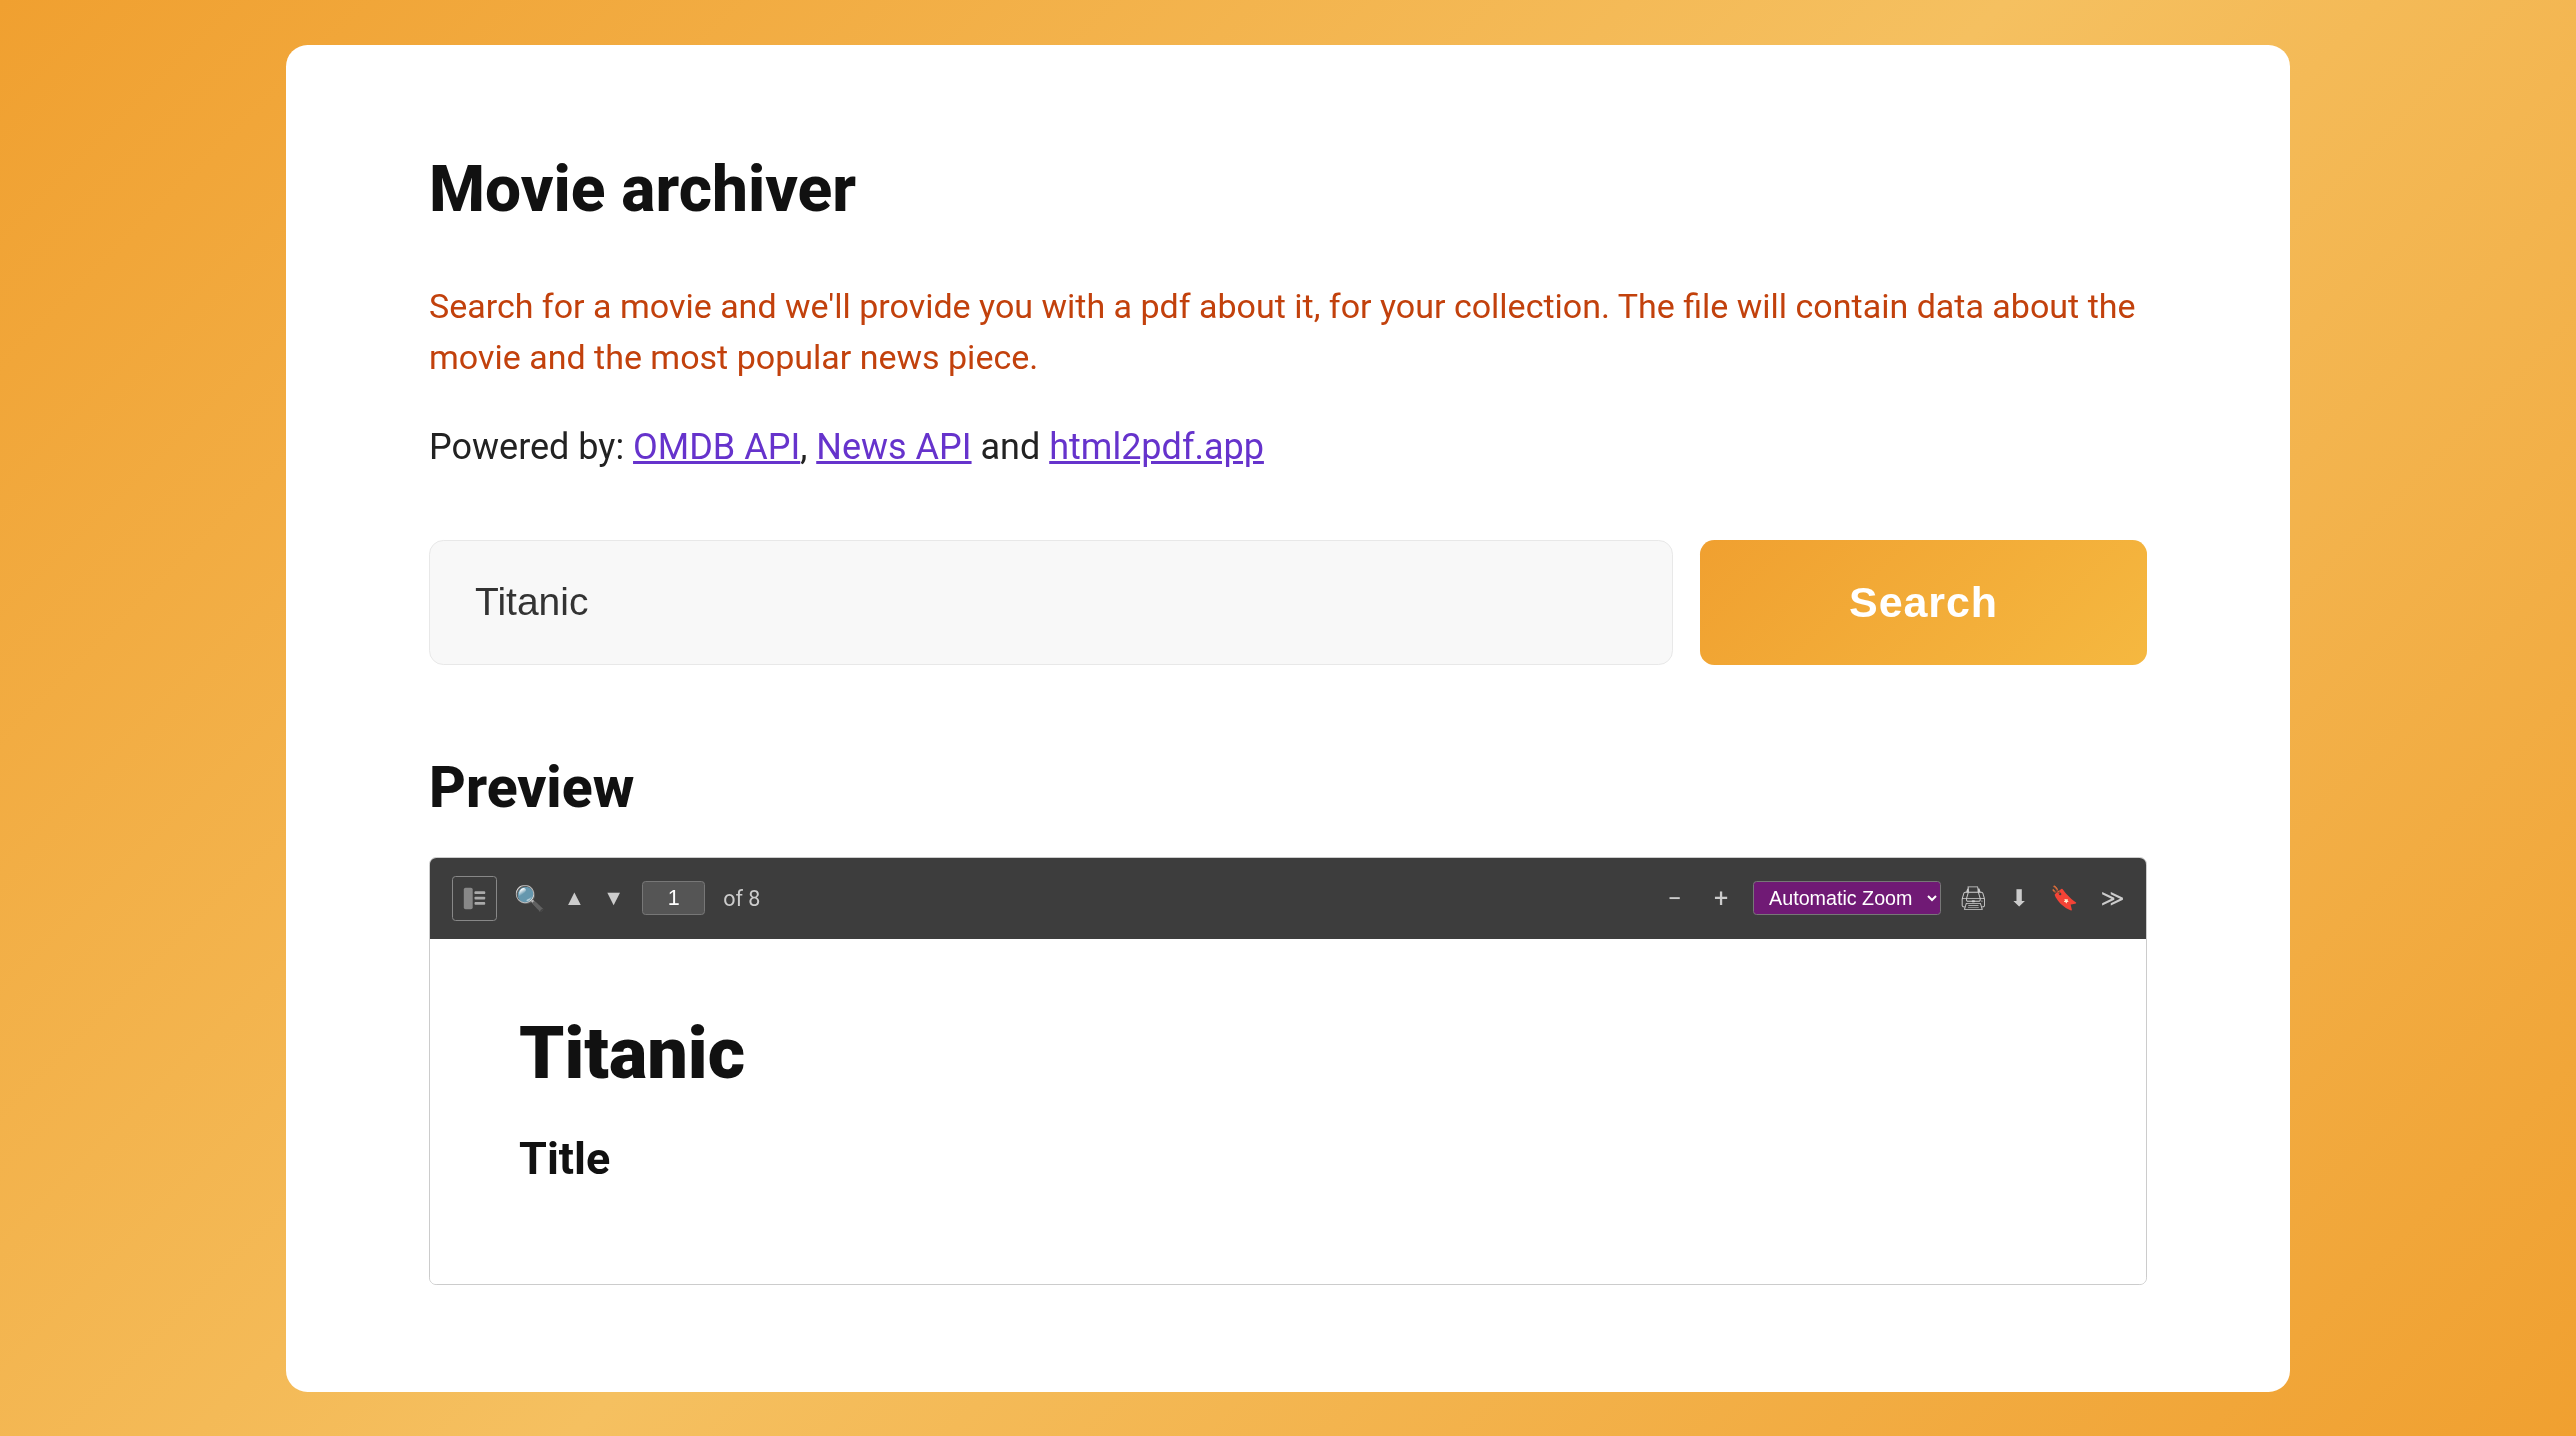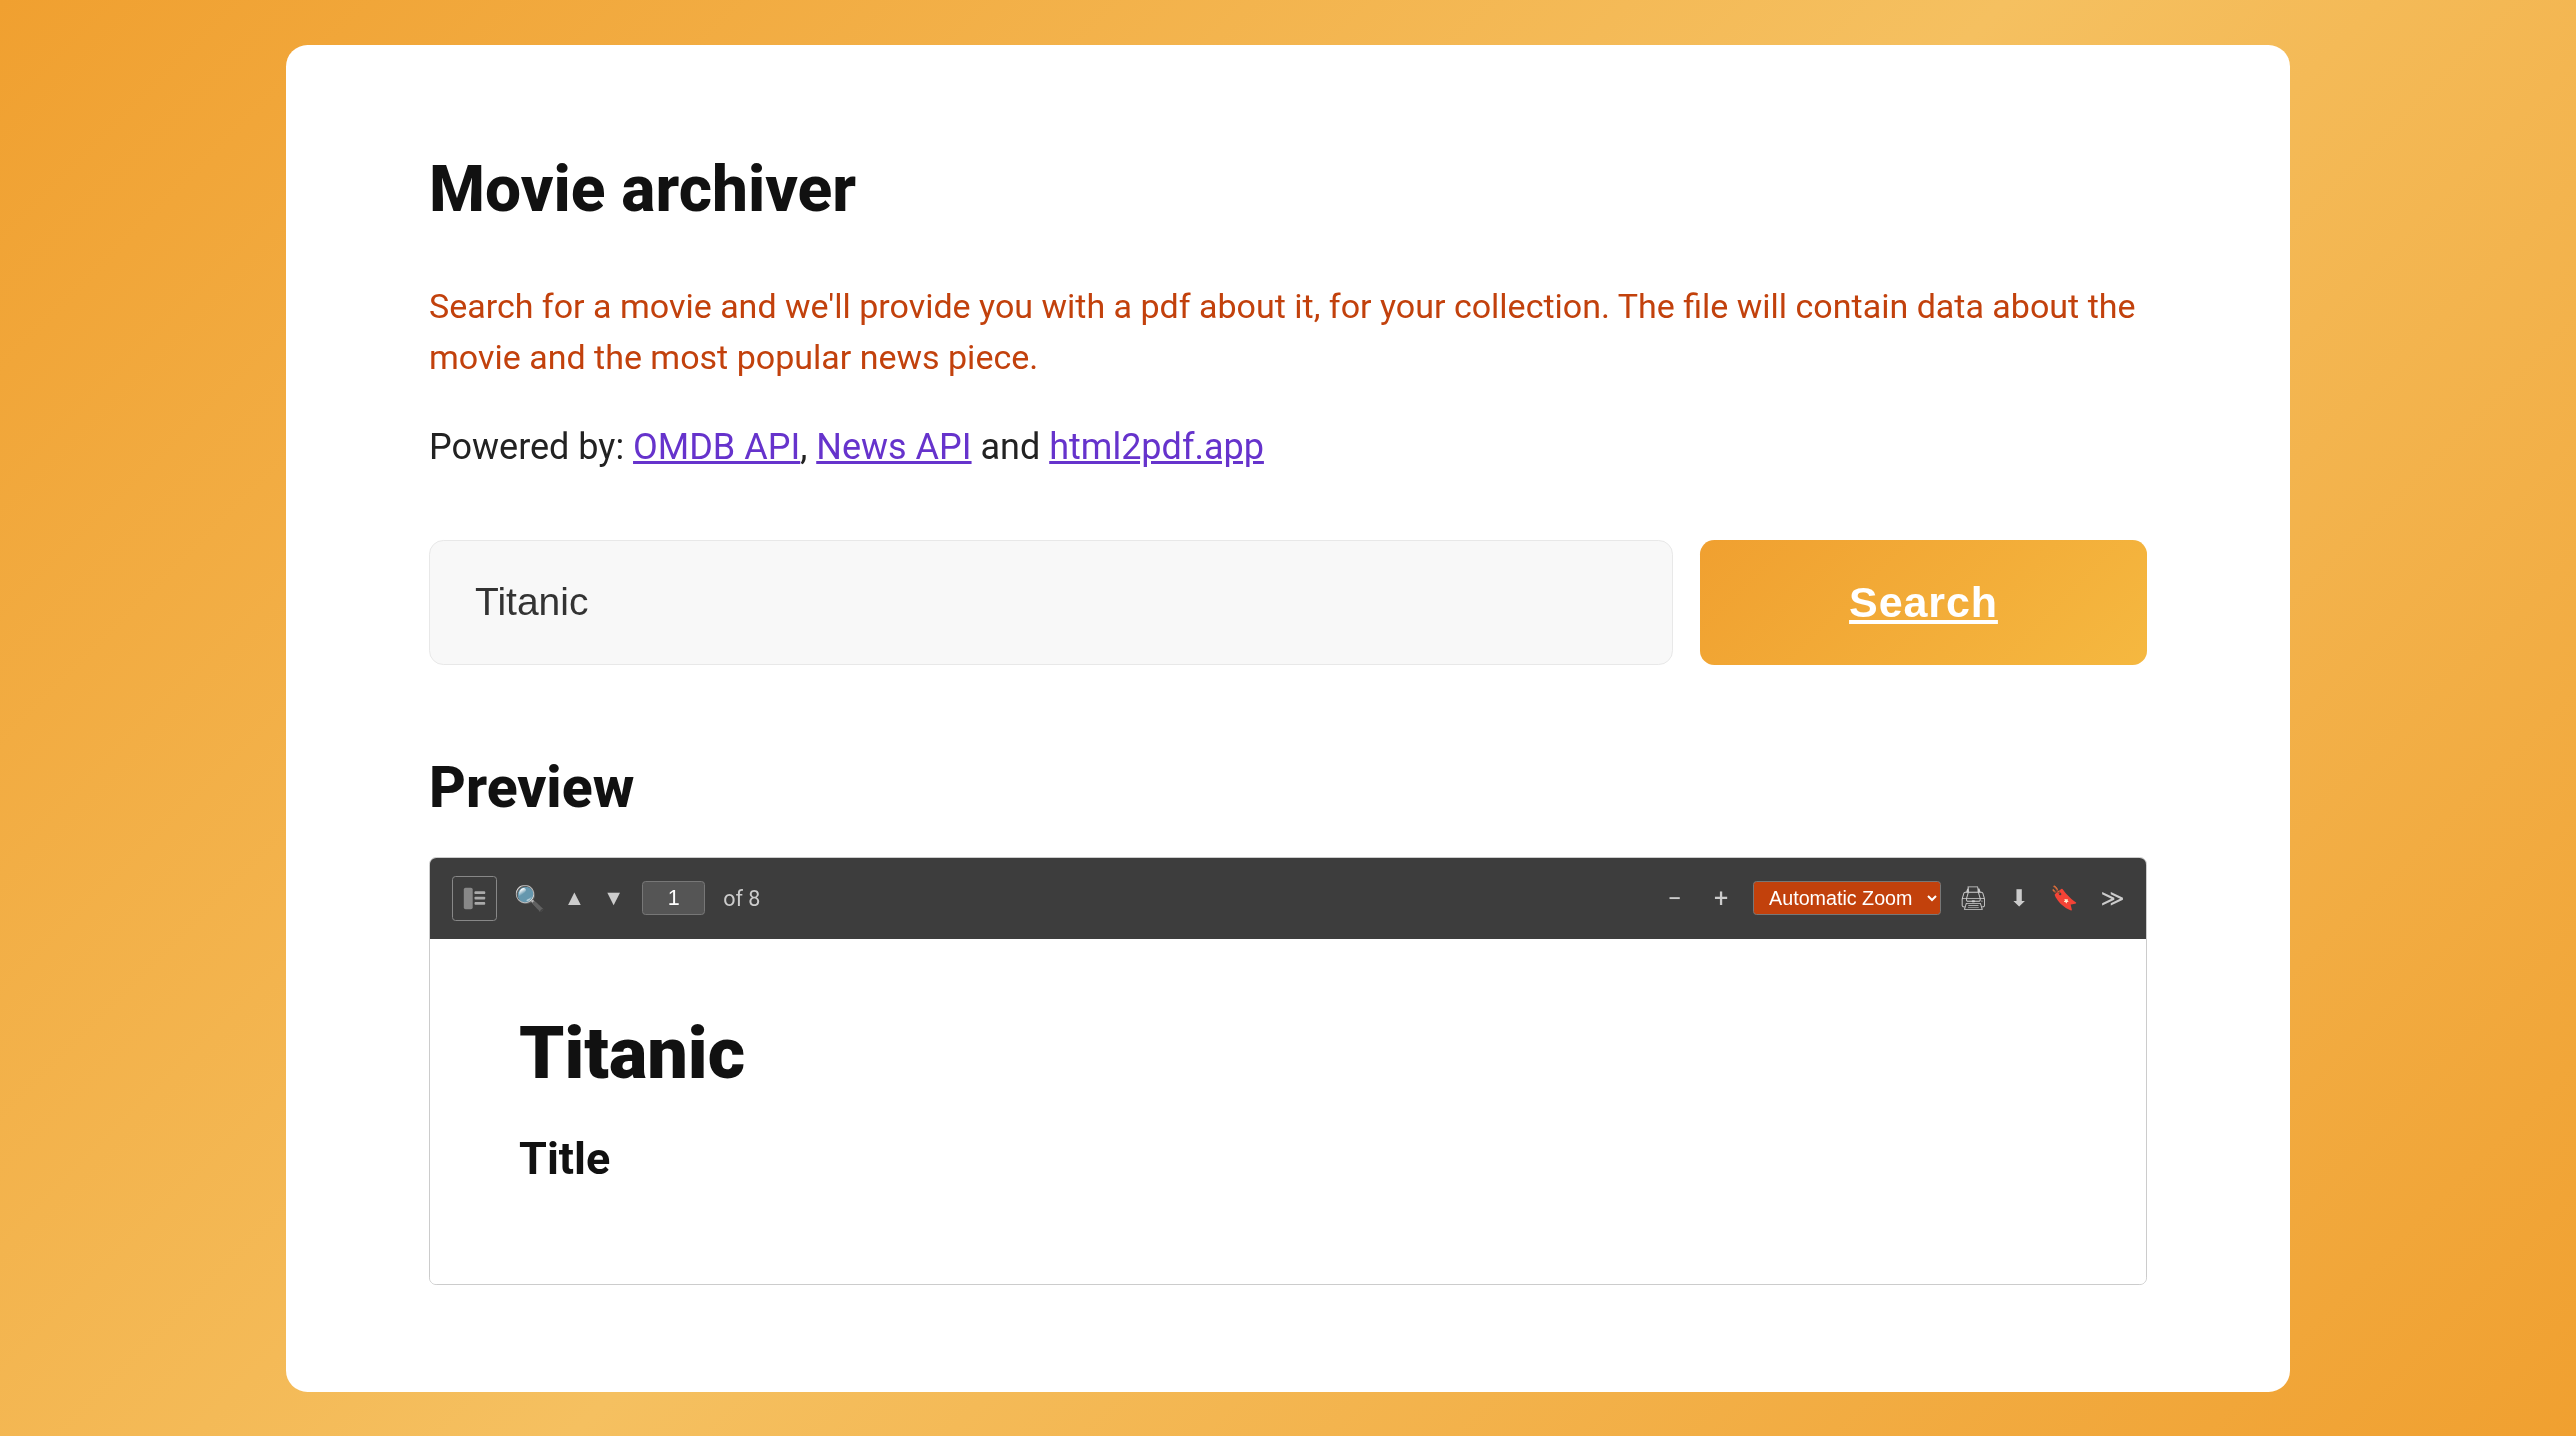--- a/index.html
+++ b/index.html
@@ -78,21 +78,20 @@
       width: 447px;
       height: 125px;
       background: linear-gradient(135deg, #f0a030 0%, #f5b840 100%);
       border: none;
       border-radius: 14.3px;
       color: #ffffff;
       font-size: 43px;
       font-weight: 600;
       cursor: pointer;
       letter-spacing: 0.9px;
-      text-decoration: underline;
     }
 
     .preview-title {
       font-size: 57px;
       font-weight: 800;
       color: #111111;
       margin-bottom: 36px;
     }
 
     .pdf-viewer {
@@ -154,21 +153,21 @@
     }
 
     .pdf-zoom-minus, .pdf-zoom-plus {
       color: #cccccc;
       font-size: 25px;
       cursor: pointer;
       padding: 0 7.2px;
     }
 
     .pdf-zoom-select {
-      background: #c2410c;
+      background: #701a75;
       border: 0.9px solid #777;
       border-radius: 3.6px;
       color: #ffffff;
       font-size: 19.7px;
       padding: 3.6px 10.7px;
       cursor: pointer;
     }
 
     .pdf-right-icons {
       display: flex;

